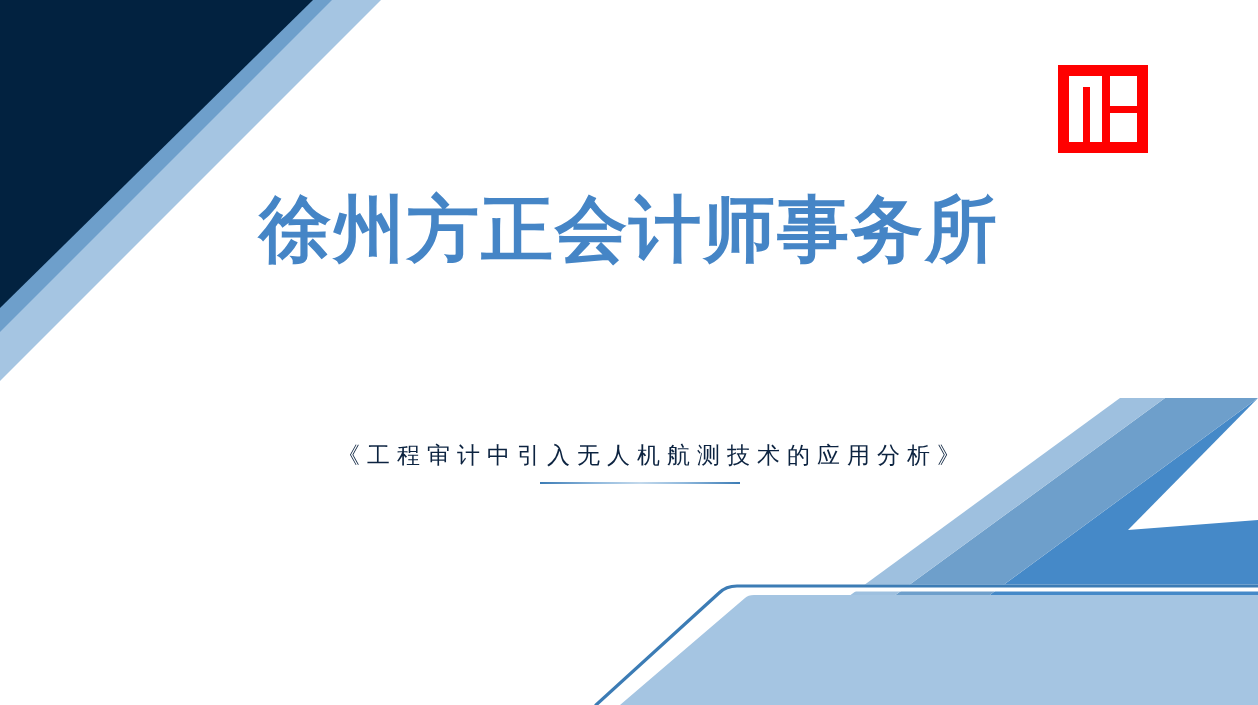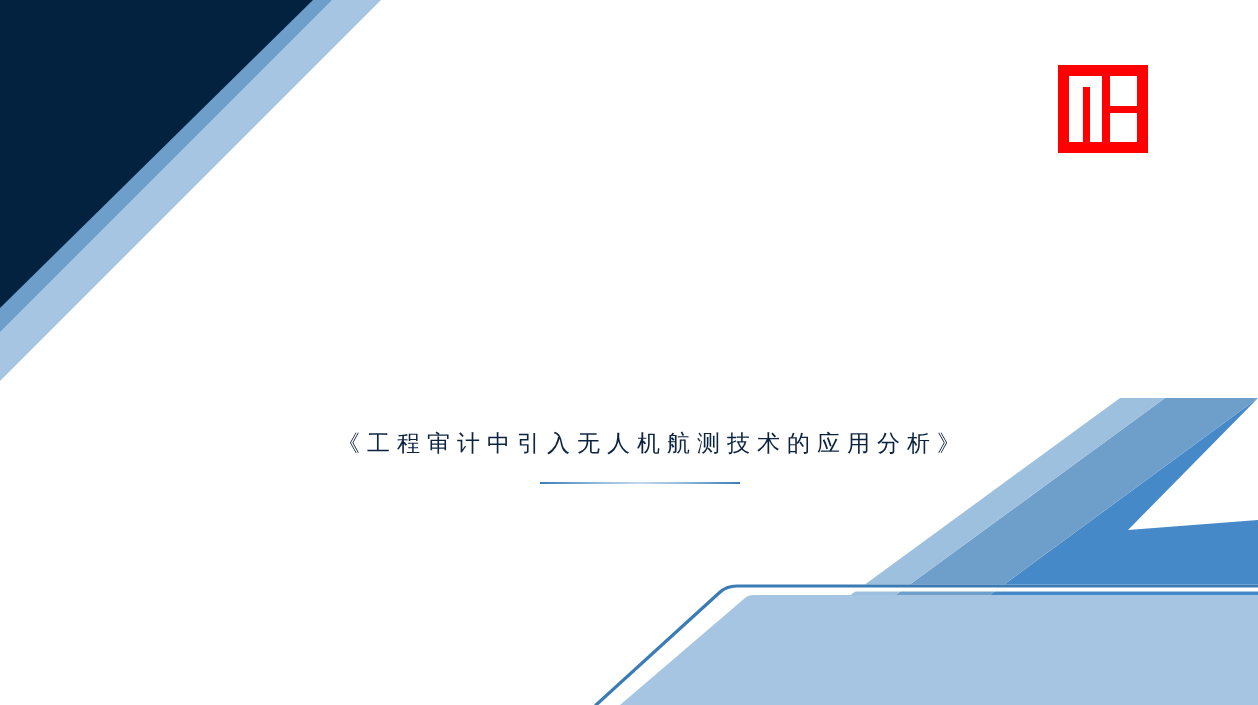--- a/index.html
+++ b/index.html
@@ -50,21 +50,21 @@
     line-height:1.0;
   }
   #title2 {
     top:300px;
     font-size:66px;
     letter-spacing:2px;
     line-height:1.0;
   }
   #subtitle {
     position:absolute;
-    top:428px;
+    top:440px;
     width:1258px;
     text-align:center;
     color:#0C2340;
     font-family:"DejaVu Sans", sans-serif;
     font-size:23px;
     font-weight:normal;
     letter-spacing:7px;
     white-space:nowrap;
     text-indent:7px;
     padding-left:39px;
@@ -140,17 +140,18 @@
 
     <rect x="11" y="11" width="14" height="66" fill="#FFFFFF"></rect>
     <rect x="32" y="11" width="12" height="66" fill="#FFFFFF"></rect>
     <rect x="11" y="11" width="33" height="11" fill="#FFFFFF"></rect>
 
     <rect x="52" y="11" width="27" height="30" fill="#FFFFFF"></rect>
     <rect x="52" y="48" width="27" height="29" fill="#FFFFFF"></rect>
   </svg>
 
   <div id="textblock">
+    <div class="title-line" id="title1">徐州方正会计师事务所</div>
     <div id="subtitle">《工程审计中引入无人机航测技术的应用分析》</div>
     <div id="divider"></div>
   </div>
 
 </div>
 
 </body></html>

